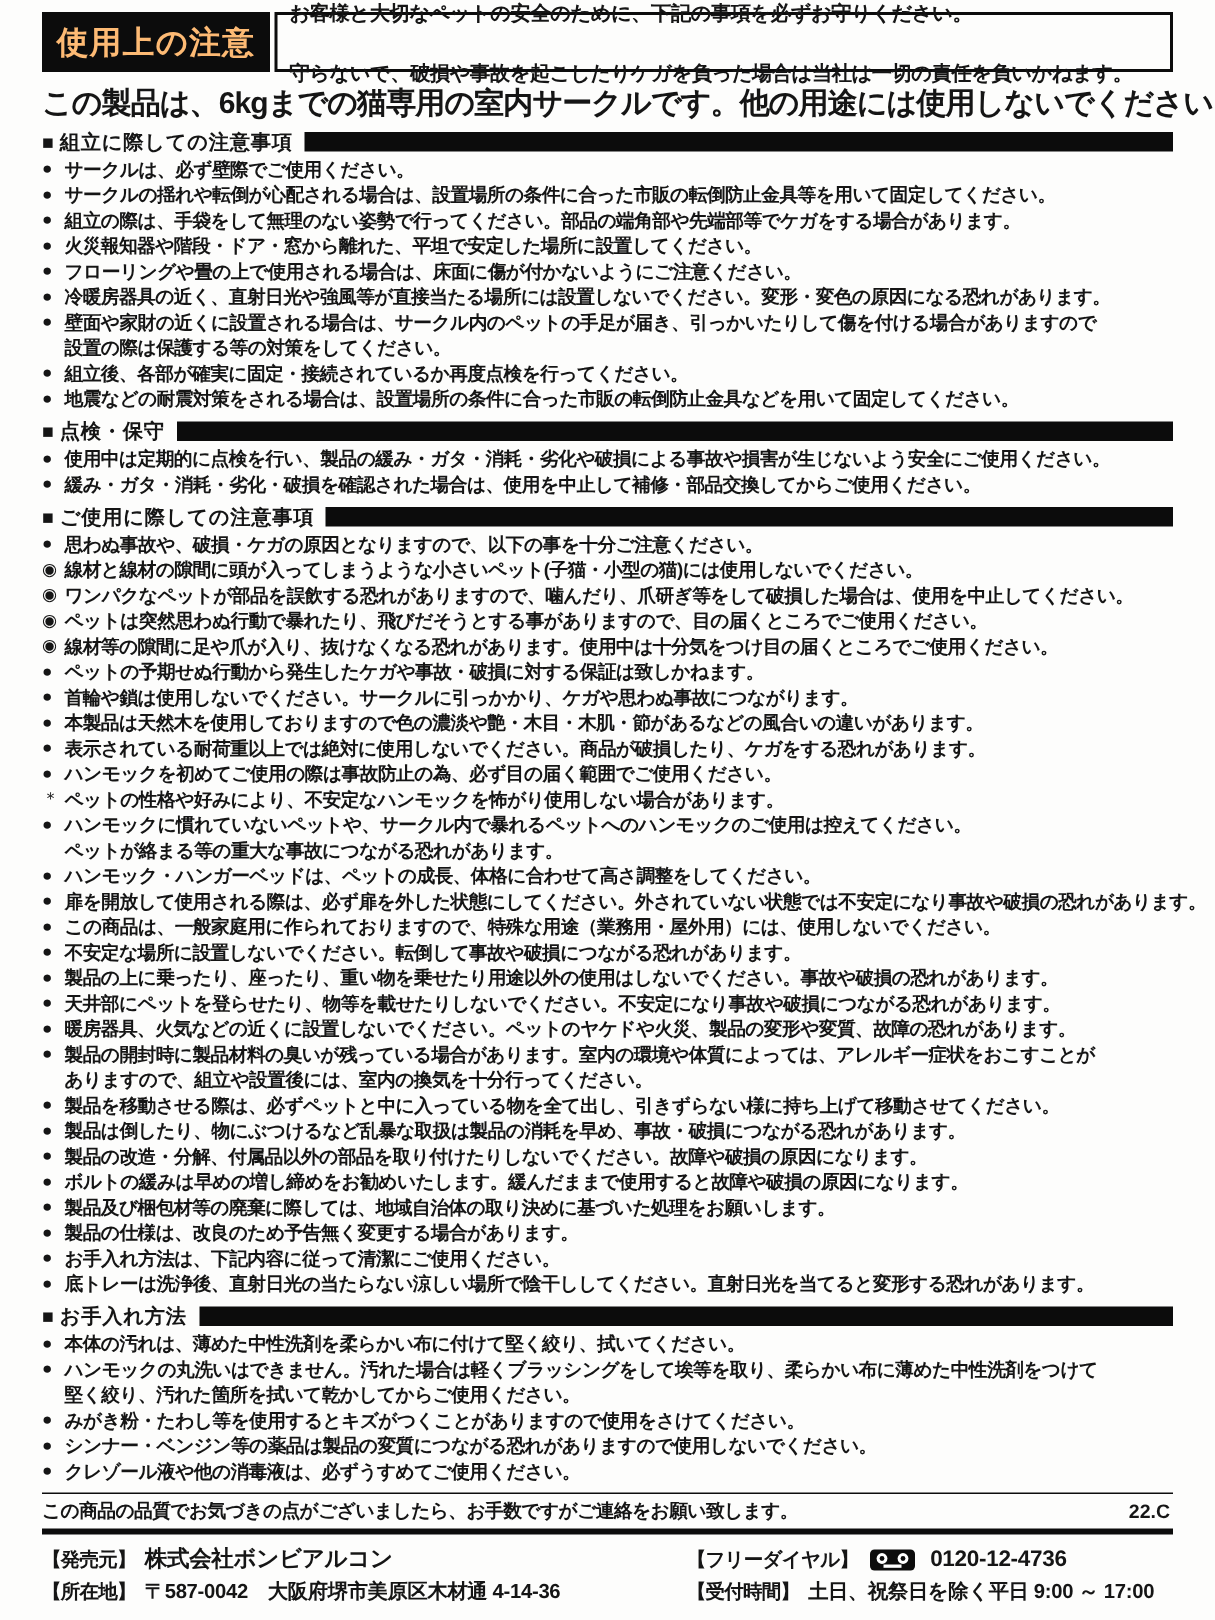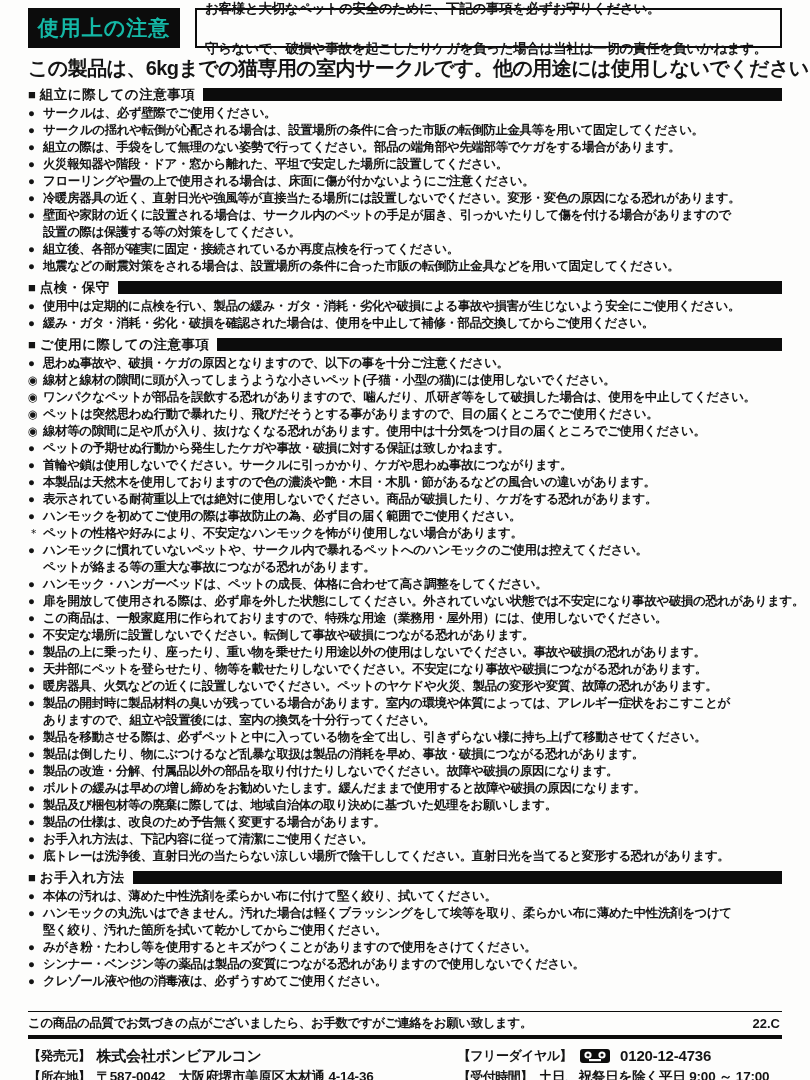--- a/index.html
+++ b/index.html
@@ -5,46 +5,46 @@
   html,body{margin:0;padding:0;background:#e8e8e8;}
   .page{
     width:810px;height:1080px;box-sizing:border-box;background:#fdfdfc;
     padding:8px 28px 0 28px;
     font-family:"Liberation Sans","DejaVu Sans",sans-serif;
     color:#151515;position:relative;overflow:hidden;
   }
   
   .hdr{display:flex;align-items:stretch;height:40px;}
   .hdr-title{
-    background:#0c0c0c;color:#14b8a6;font-size:21px;font-weight:900;
+    background:#0c0c0c;color:#fdba74;font-size:21px;font-weight:900;
     display:flex;align-items:center;justify-content:center;
     width:152px;flex:none;letter-spacing:1px;
   }
   .hdr-box{
-    flex:1;border:2px solid #0c0c0c;margin-left:15px;box-sizing:border-box;
+    flex:1;border:2px solid #0c0c0c;margin-left:3px;box-sizing:border-box;
     padding:2px 8px;display:flex;flex-direction:column;justify-content:center;gap:23px;
   }
   .hdr-box .ln{font-size:13.5px;font-weight:800;line-height:17px;letter-spacing:-0.3px;}
   
   .product{font-size:20px;font-weight:900;letter-spacing:-0.6px;margin-top:7px;white-space:nowrap;}
   .prod-note{font-size:10px;font-weight:800;text-align:right;padding-right:14px;margin-top:1px;letter-spacing:-0.3px;}
   
   .sec{margin-top:3px;}
   .sec-h{display:flex;align-items:center;height:19px;margin-bottom:1px;}
   .sec-h .sq{font-size:13px;font-weight:900;line-height:1;}
   .sec-h .st{font-size:13.5px;font-weight:900;margin-left:4px;letter-spacing:0.5px;white-space:nowrap;}
   .sec-h .bar{flex:1;height:13px;background:#0c0c0c;margin-left:8px;}
   .item{display:flex;align-items:flex-start;line-height:17px;}
   .item .bl{flex:none;width:15px;font-size:11.5px;line-height:17px;font-weight:700;}
   .item .tx{flex:1;font-size:12.5px;font-weight:700;letter-spacing:-0.4px;white-space:nowrap;overflow:visible;}
   .item.light .tx{font-weight:700;}
   .item.light .bl{font-weight:400;}
   
   .quality{
-    border-top:1px solid #0c0c0c;margin-top:21px;padding:3px 0 3px 0;
+    border-top:1px solid #0c0c0c;margin-top:5px;padding:3px 0 3px 0;
     display:flex;justify-content:space-between;align-items:center;gap:48px;
   }
   .quality .qt{font-size:12.5px;font-weight:800;letter-spacing:-0.4px;}
   .quality .qc{font-size:13px;font-weight:800;padding-right:2px;}
   .thickrule{height:4px;background:#0c0c0c;}
   
   .footer{display:flex;margin-top:6px;}
   .fcol-l{width:57%;flex:none;}
   .fcol-r{flex:1;}
   .frow{display:flex;align-items:center;line-height:21px;}

